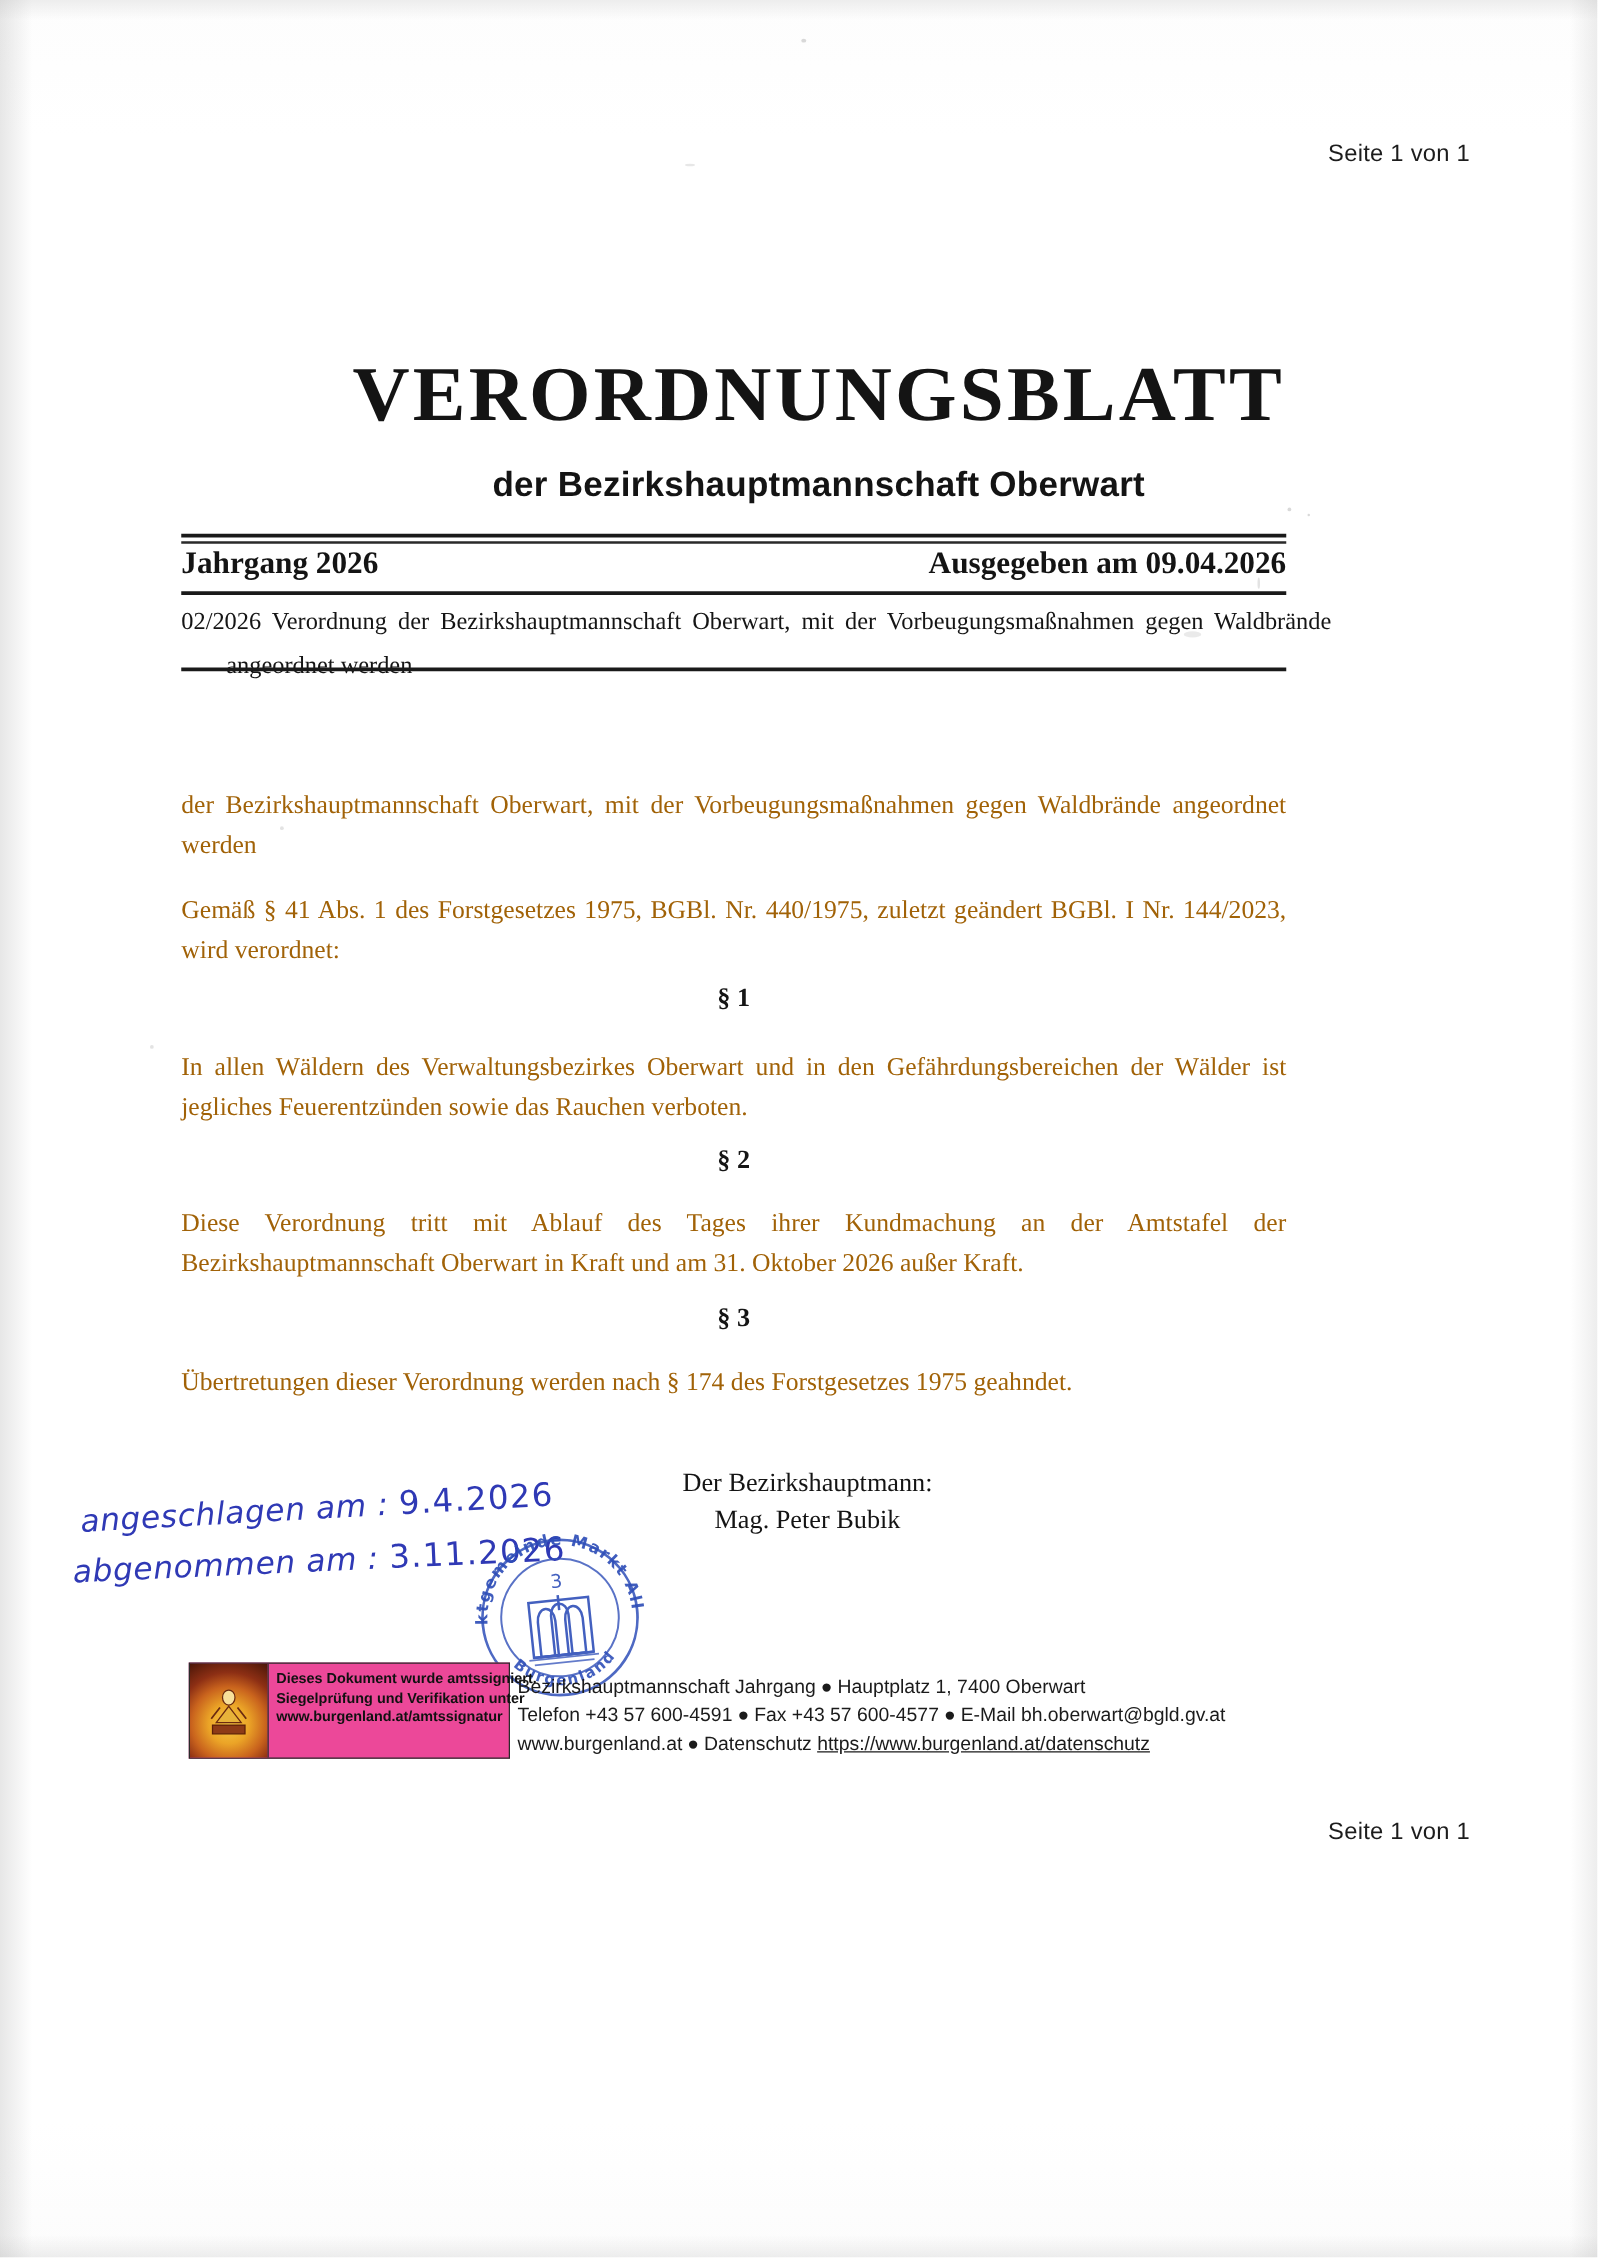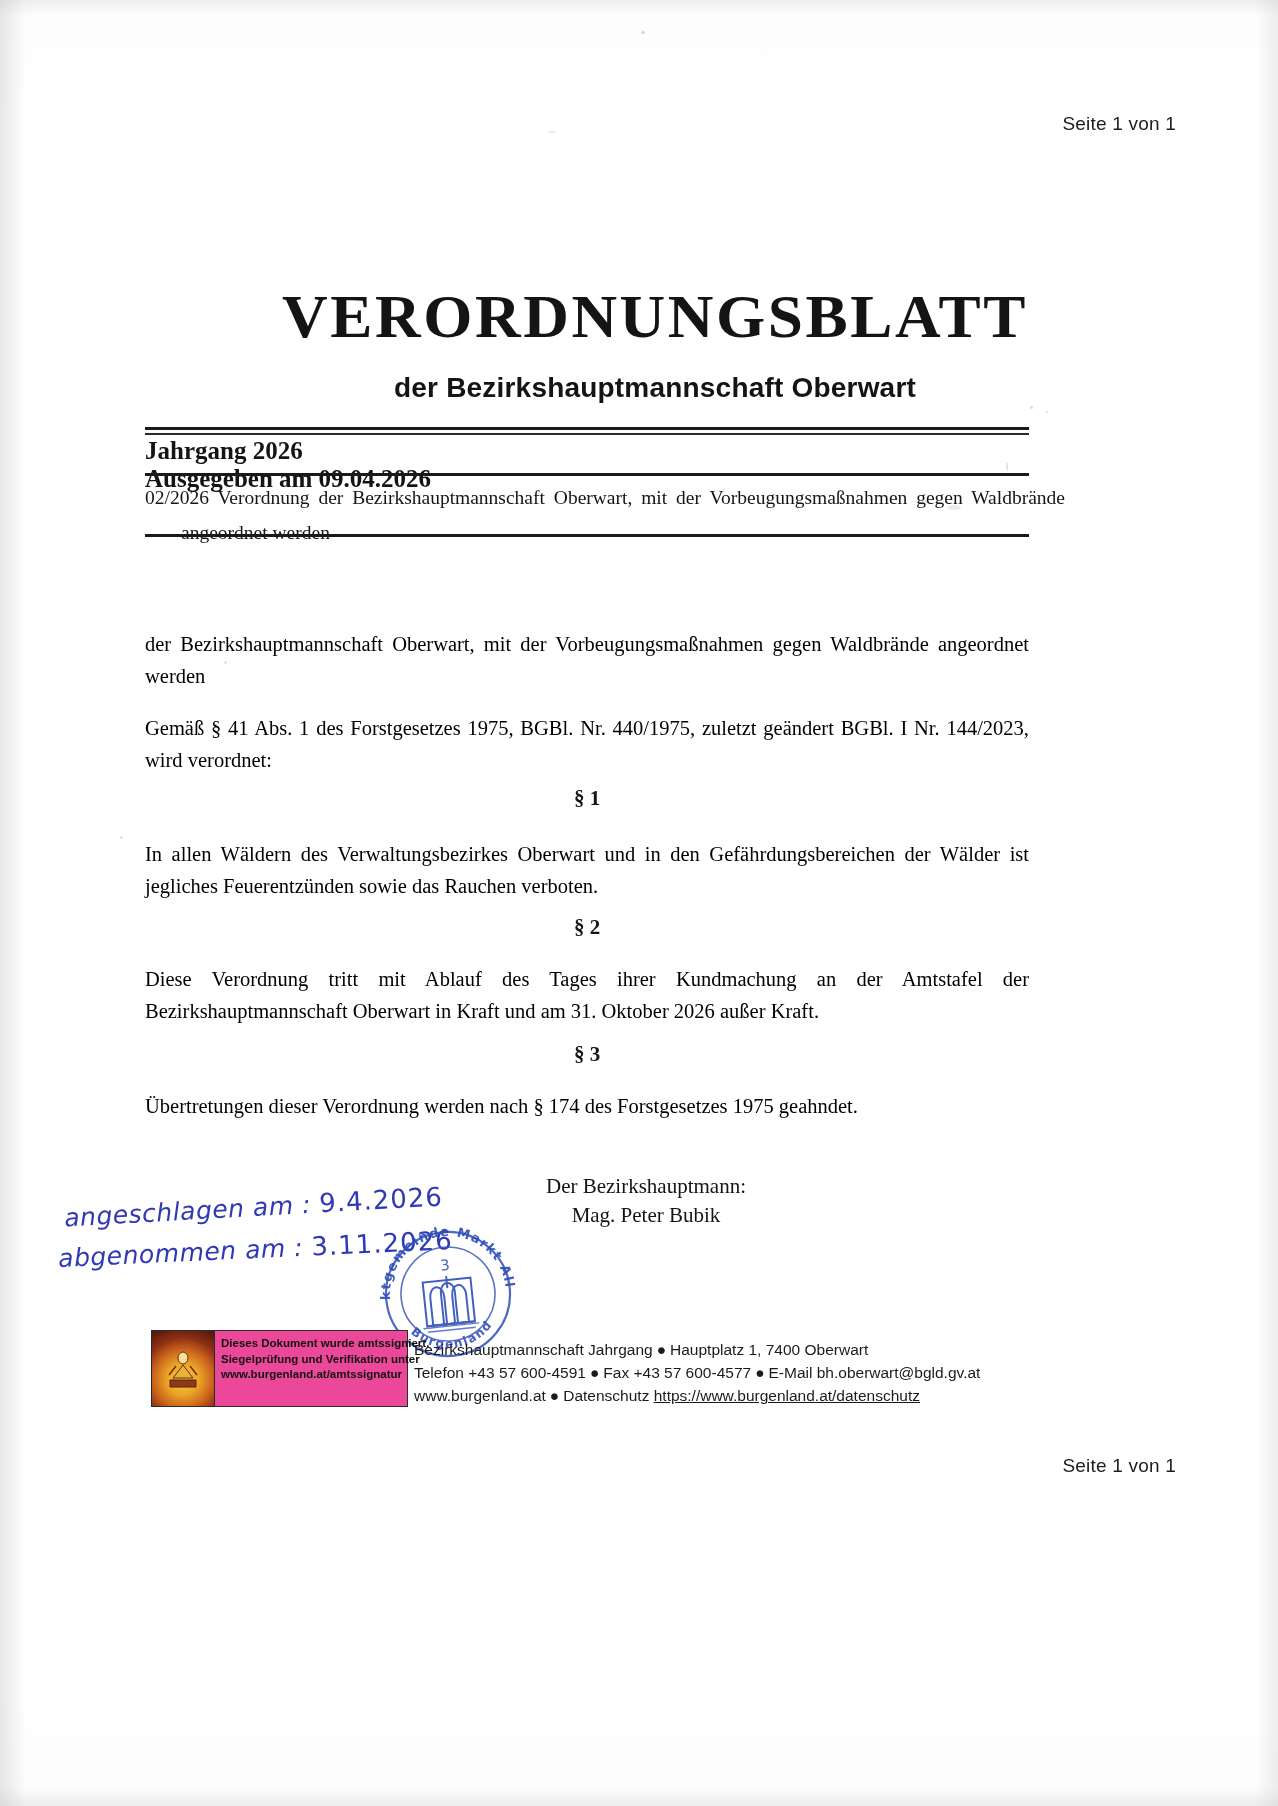--- a/index.html
+++ b/index.html
@@ -59,21 +59,21 @@
   }
 
   .rule-block{position:absolute;left:129px;width:884px;}
   .rule-thick{height:3px;background:#1a1a1a;}
   .rule-thin{height:1.5px;background:#2a2a2a;}
 
   .masthead{
     position:absolute;left:129px;width:884px;top:437px;
     display:flex;justify-content:space-between;align-items:baseline;
     font-family:"Liberation Serif", serif;
-    font-weight:bold;font-size:25px;color:#141414;flex-direction:column;
+    font-weight:bold;font-size:25px;color:#141414;
   }
 
   .subject{
     position:absolute;left:129px;width:884px;top:480px;
     font-size:19.5px;line-height:35px;
     text-align:justify;
     text-indent:0;
     padding-left:36px;
     text-justify:inter-word;
   }
@@ -83,21 +83,21 @@
     position:absolute;left:129px;width:884px;
     text-align:center;font-weight:bold;
   }
   .verordnung-head{
     top:573px;font-size:21px;letter-spacing:2.4px;
   }
   .para{
     position:absolute;left:129px;width:884px;
     font-size:20.5px;line-height:32px;
     text-align:justify;text-justify:inter-word;
-    color:#000000;
+    color:#a16207;
   }
 
   .para-1{top:628px;}
   .para-2{top:712px;}
   .sec-1{top:786px;font-size:21px;}
   .para-3{top:838px;}
   .sec-2{top:915px;font-size:21px;}
   .para-4{top:963px;}
   .sec-3{top:1042px;font-size:21px;}
   .para-5{top:1090px;}

